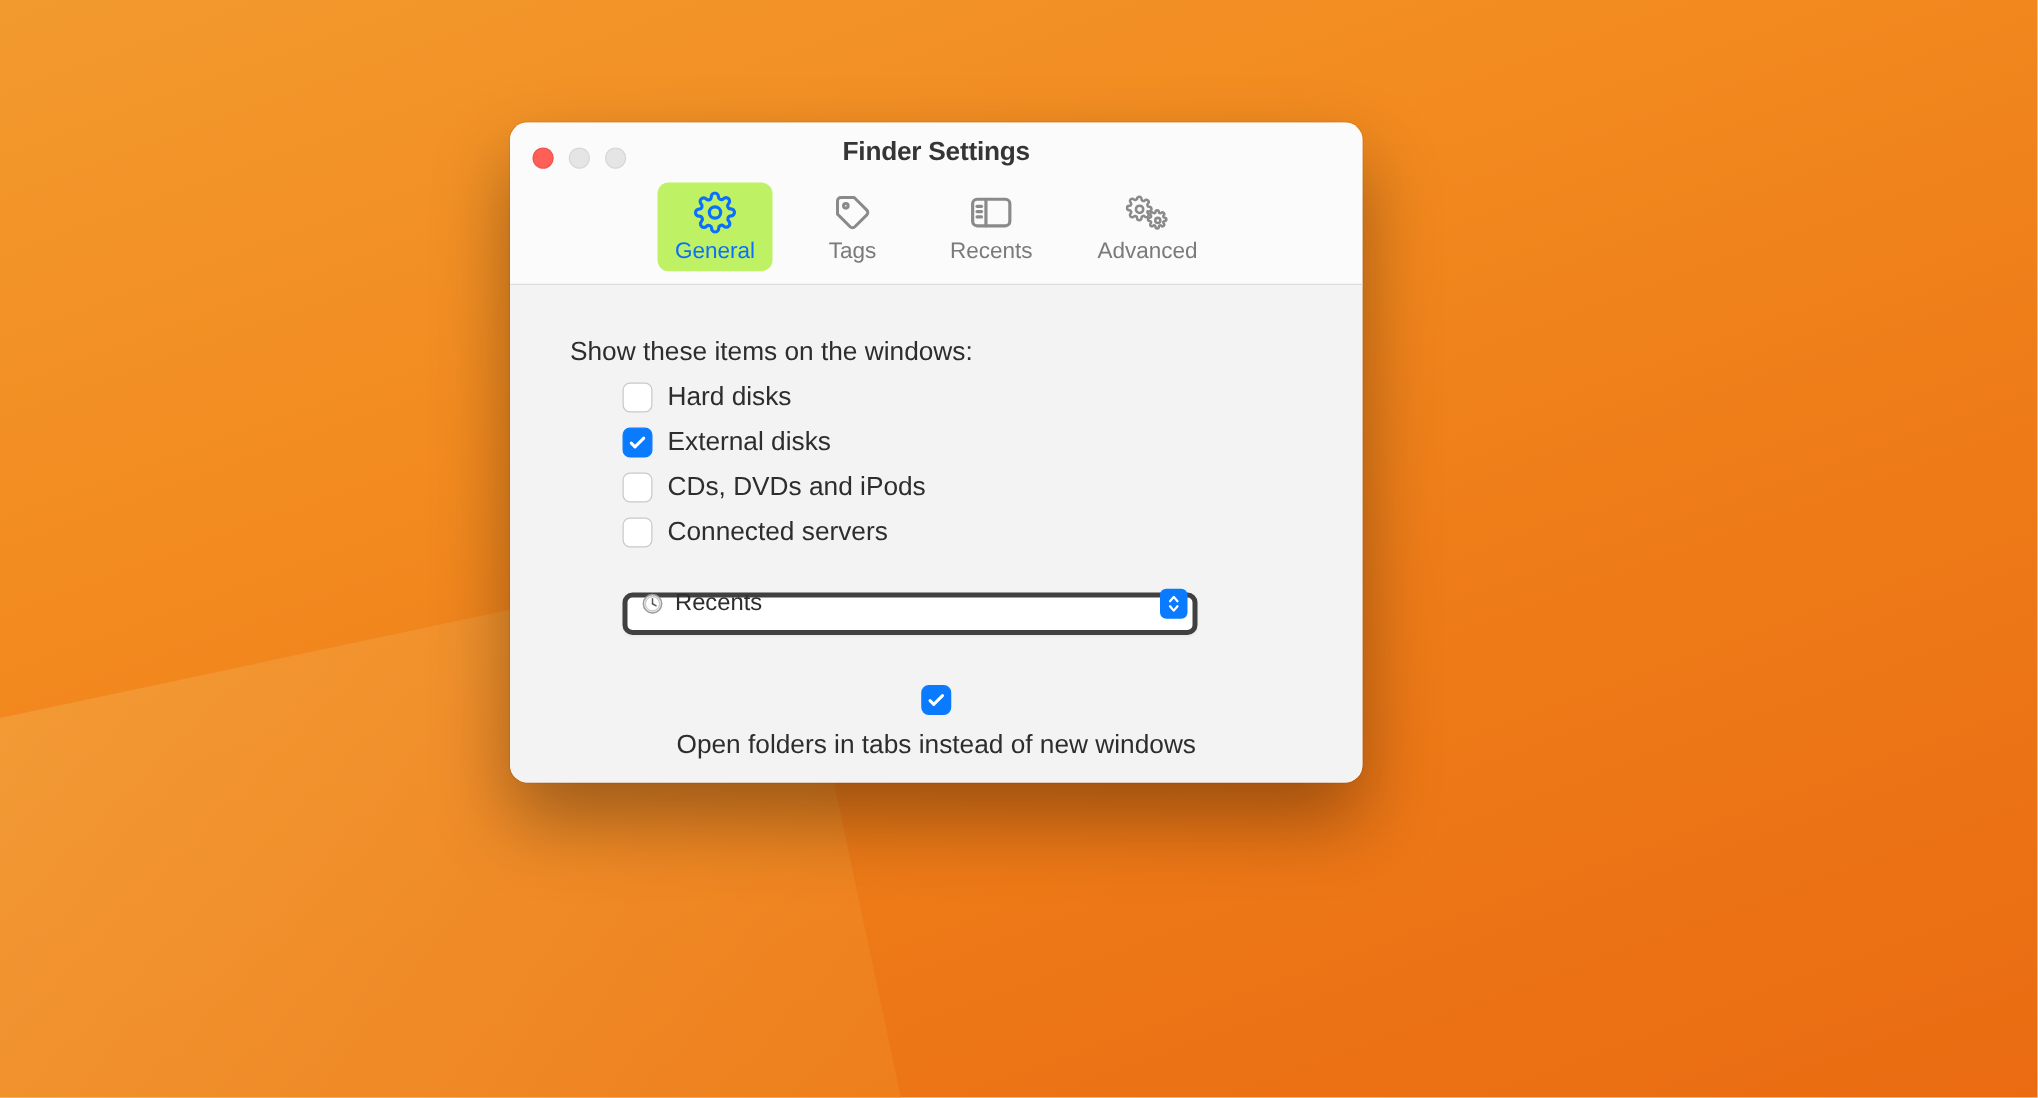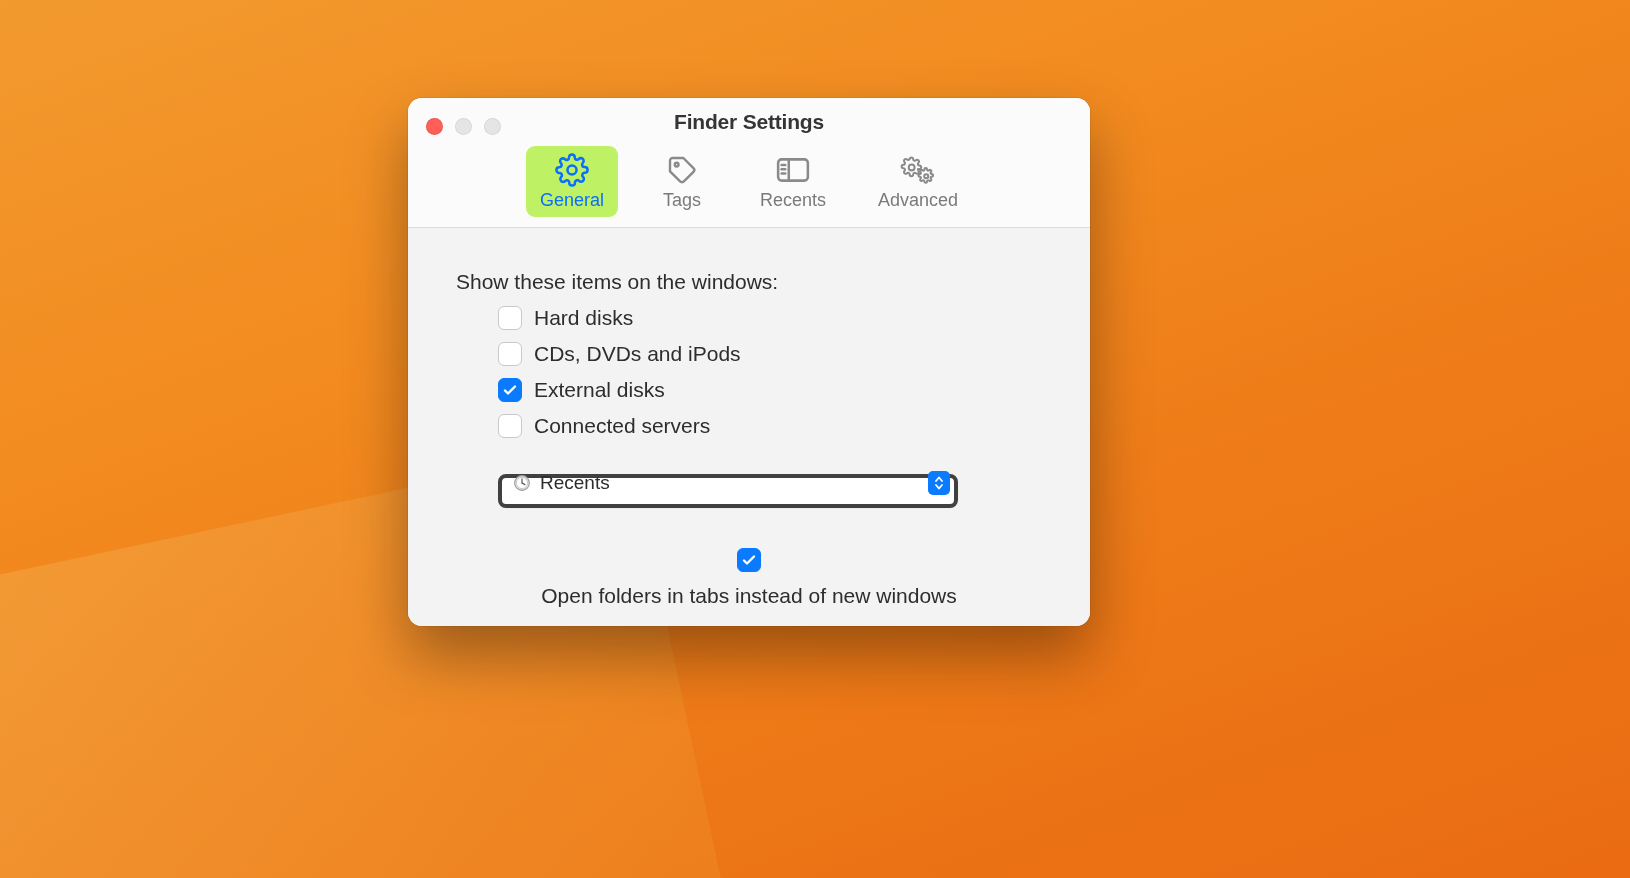--- a/index.html
+++ b/index.html
@@ -210,33 +210,33 @@
     <div class="check-list">
 
       <div class="check-row">
         <div class="chk">
           
         </div>
         <span class="lbl">Hard disks</span>
       </div>
 
       <div class="check-row">
-        <div class="chk">
-          
-        </div>
-        <span class="lbl">CDs, DVDs and iPods</span>
-      </div>
-
-      <div class="check-row">
         <div class="chk checked">
           <svg width="16" height="16" viewBox="0 0 16 16">
               <path d="M3 8.5l3 3 7-7" stroke="#fff" stroke-width="2.4" fill="none" stroke-linecap="round" stroke-linejoin="round"></path>
             </svg>
         </div>
         <span class="lbl">External disks</span>
+      </div>
+
+      <div class="check-row">
+        <div class="chk">
+          
+        </div>
+        <span class="lbl">CDs, DVDs and iPods</span>
       </div>
 
       <div class="check-row">
         <div class="chk">
           
         </div>
         <span class="lbl">Connected servers</span>
       </div>
 
     </div>

